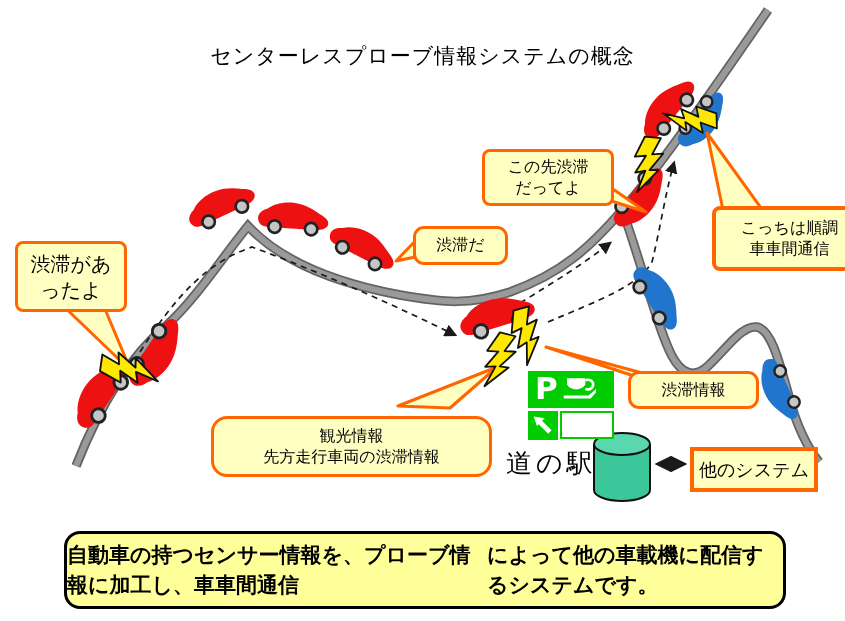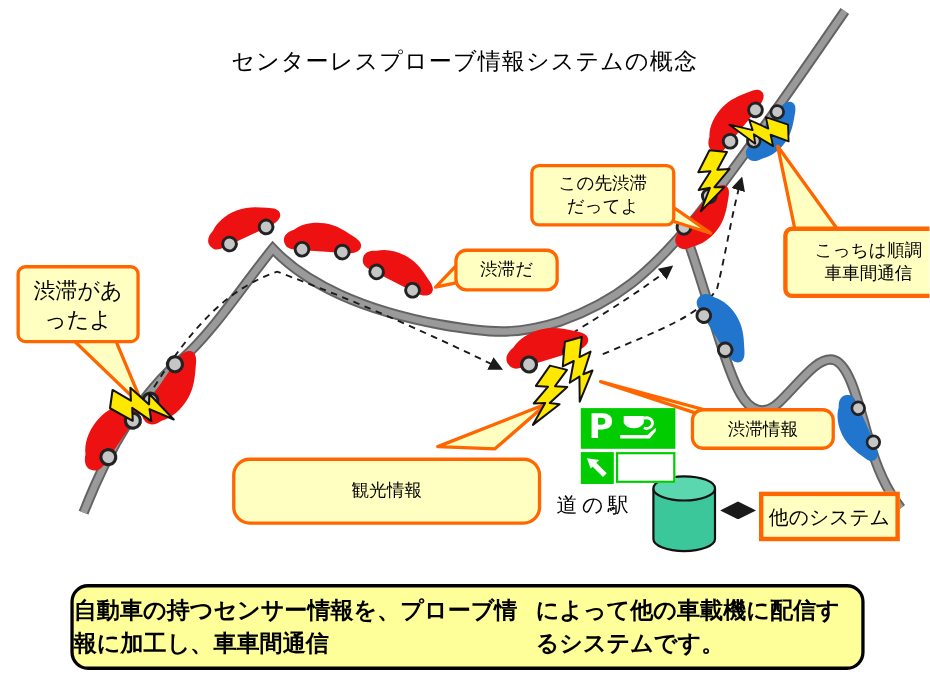--- a/index.html
+++ b/index.html
@@ -16,21 +16,21 @@
            display:flex;align-items:center;justify-content:center;font-size:18px;z-index:5;}
   .summary{left:64px;top:531px;width:722px;height:78px;background:var(--summary-fill);
            border:3px solid #000;border-radius:16px;display:flex;flex-direction:row;
            align-items:center;justify-content:center;font-size:21px;font-weight:bold;line-height:1.45;z-index:5;}
   .sign-top{left:528px;top:371px;width:86px;height:37px;background:var(--sign-green);
             display:flex;align-items:center;z-index:4;}
   .sign-p{font-size:31px;font-weight:bold;color:#fff;line-height:1;margin:0 4px 2px 7px;}
   .sign-sq{left:528px;top:411px;width:30px;height:29px;background:var(--sign-green);
            display:flex;align-items:center;justify-content:center;z-index:4;}
   .sign-wt{left:560px;top:411px;width:54px;height:28px;background:#fff;border:2px solid var(--sign-green);z-index:4;}
-  .station-label{left:506px;top:446px;width:100px;font-size:19px;letter-spacing:4px;z-index:4;}
+  .station-label{left:506px;top:446px;width:100px;font-size:26px;letter-spacing:4px;z-index:4;}
 </style>
 </head>
 <body>
 
 <div id="stage">
 
   <svg id="scene" width="845" height="621" viewBox="0 0 845 621">
     <defs>
       <g id="car">
         <path d="M-45,8 C-48,1 -43,-5 -35,-8 C-27,-15 -14,-19 0,-18 C14,-17 24,-11 33,-6 C41,-2 46,2 44,8 C42,13 35,15 26,15 L-31,15 C-40,15 -43,13 -45,8 Z" fill="currentColor"></path>
@@ -112,20 +112,21 @@
     <div class="ln">こっちは順調</div>
     <div class="ln">車車間通信</div>
   </div>
 
   <div class="abs bubble" style="left:628px;top:371px;width:131px;height:38px;border-radius:11px;">
     <div class="ln">渋滞情報</div>
   </div>
 
   <div class="abs bubble" style="left:211px;top:416px;width:281px;height:61px;border-radius:16px;">
     <div class="ln">観光情報</div>
+    <div class="ln">先方走行車両の渋滞情報</div>
   </div>
 
   <div class="abs rectbox" style="left:690px;top:447px;width:128px;height:45px;">
     <span>他のシステム</span>
   </div>
 
   <div class="abs sign-top">
     <span class="sign-p">P</span>
     <svg width="38" height="28" viewBox="0 0 34 26">
       <path d="M4,2 h17 v6 a9.5,8 0 0 1 -17,0 Z" fill="#fff"></path>

